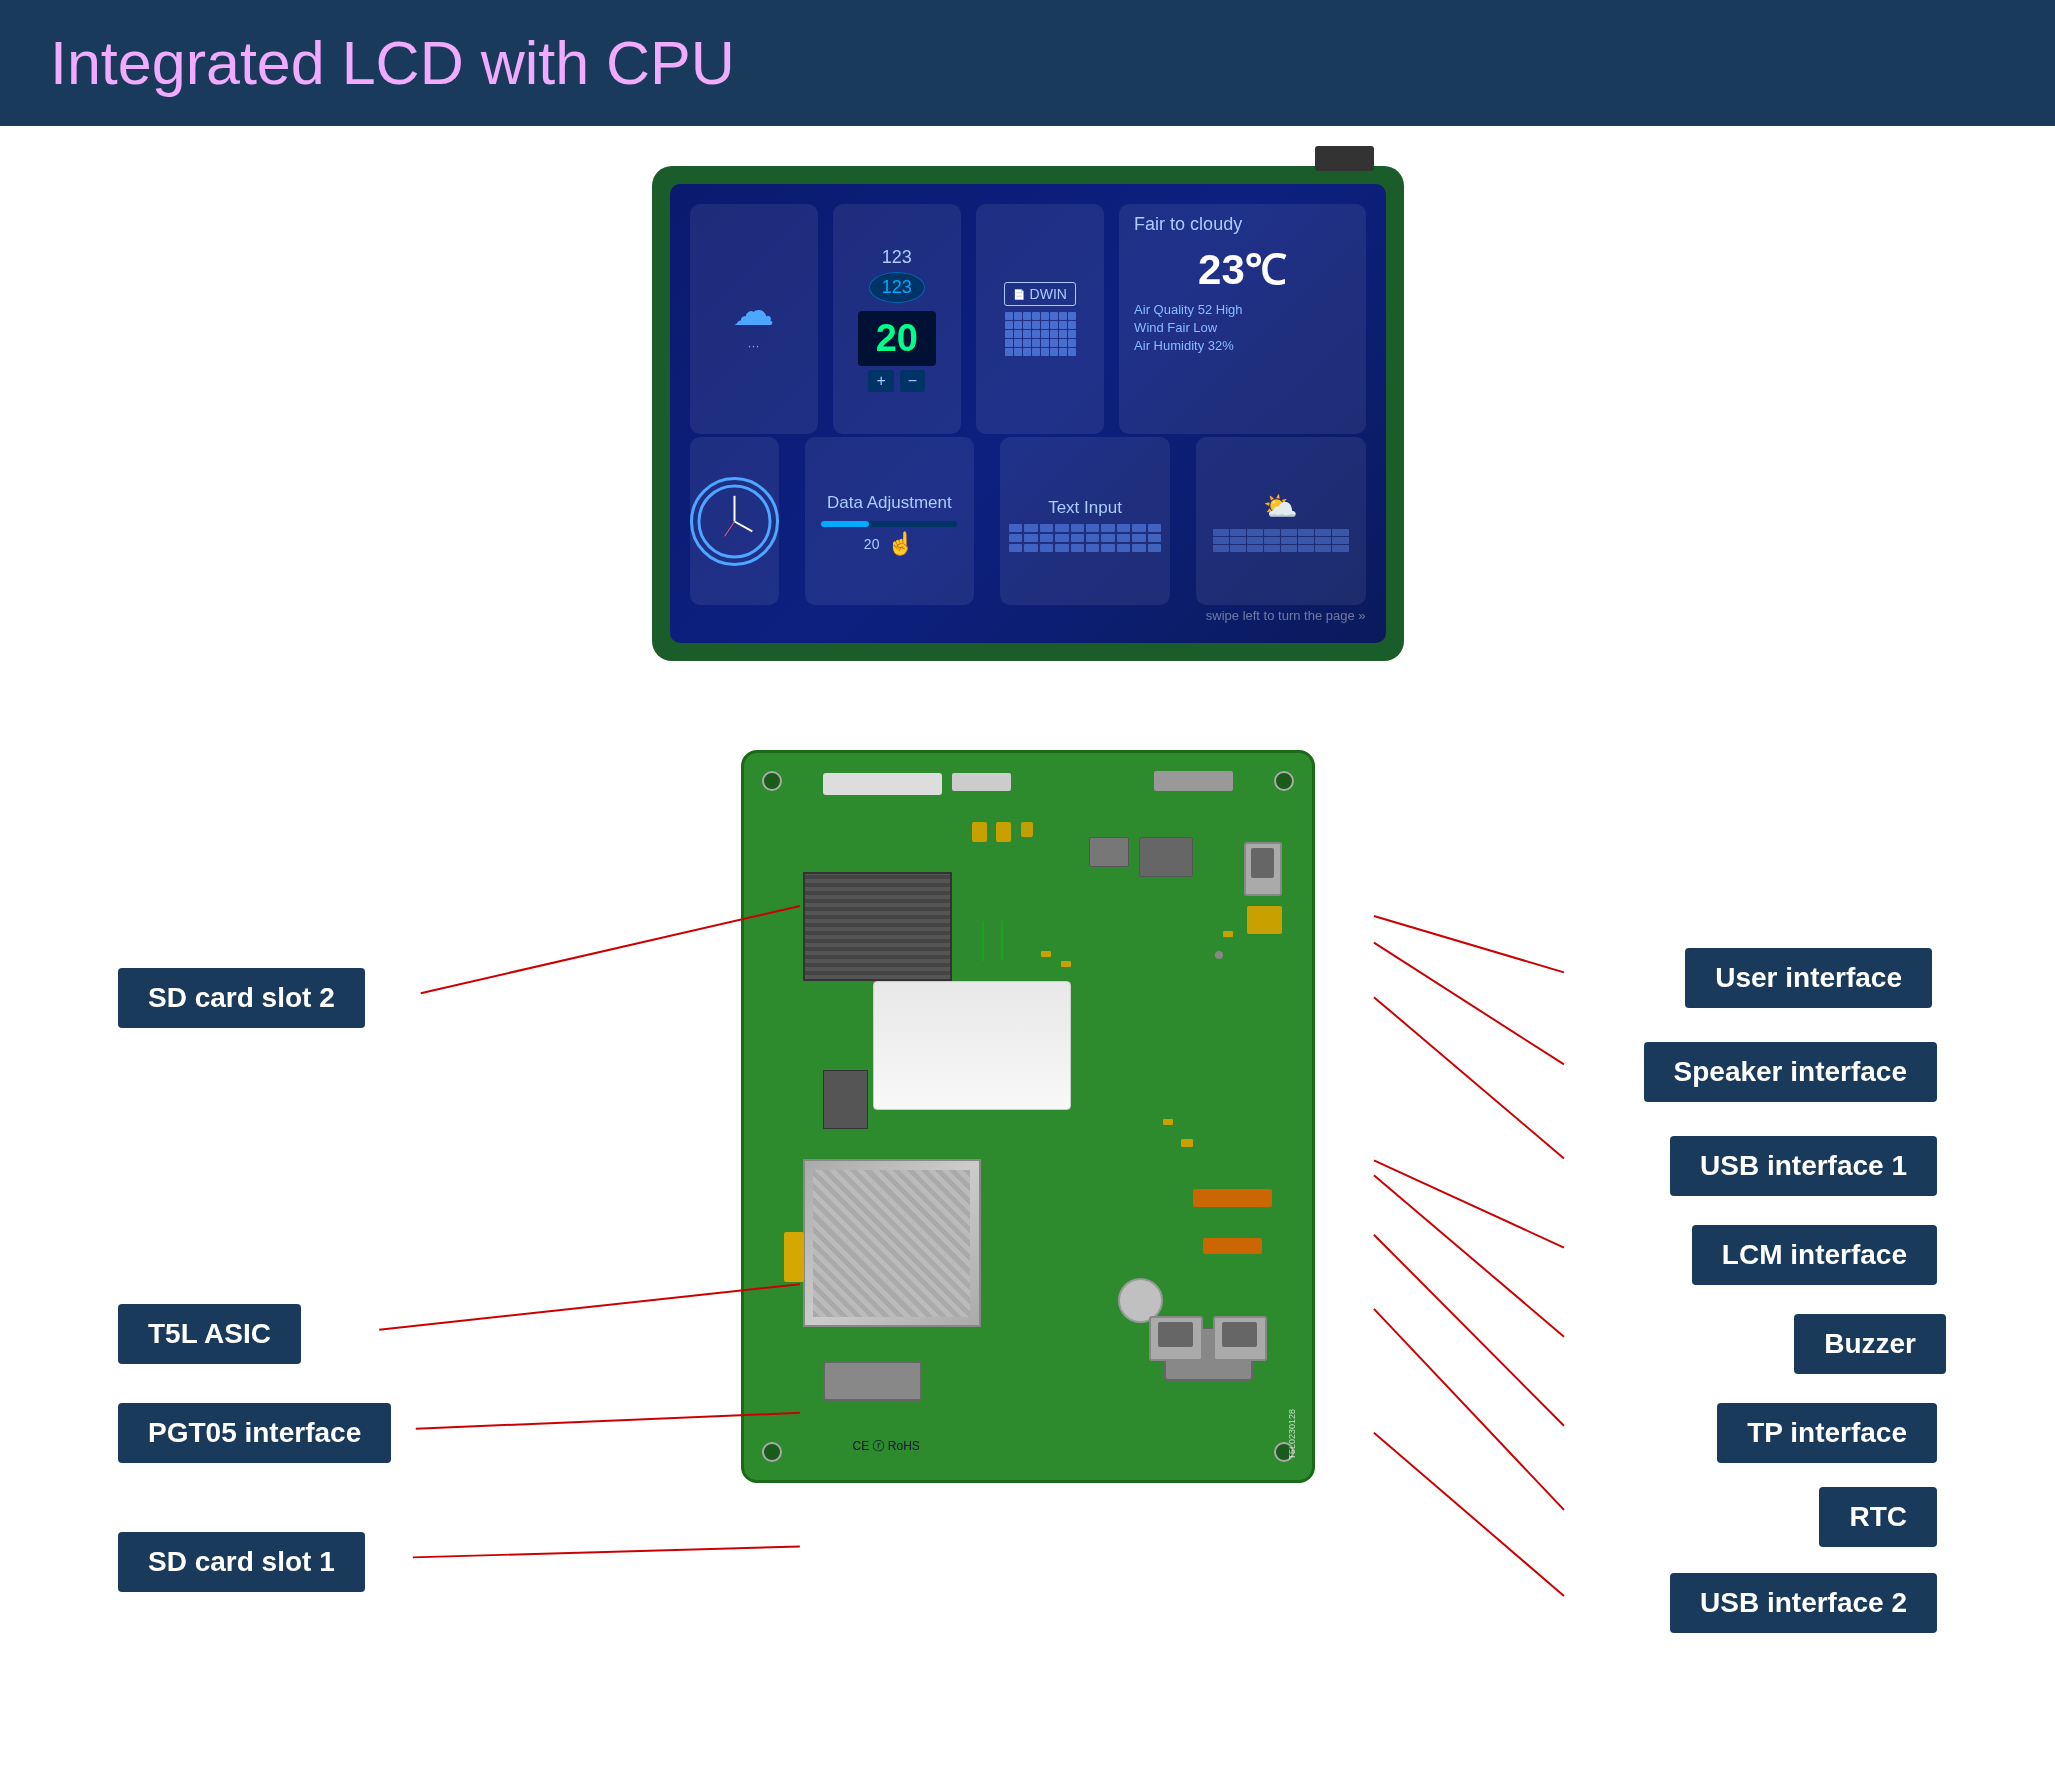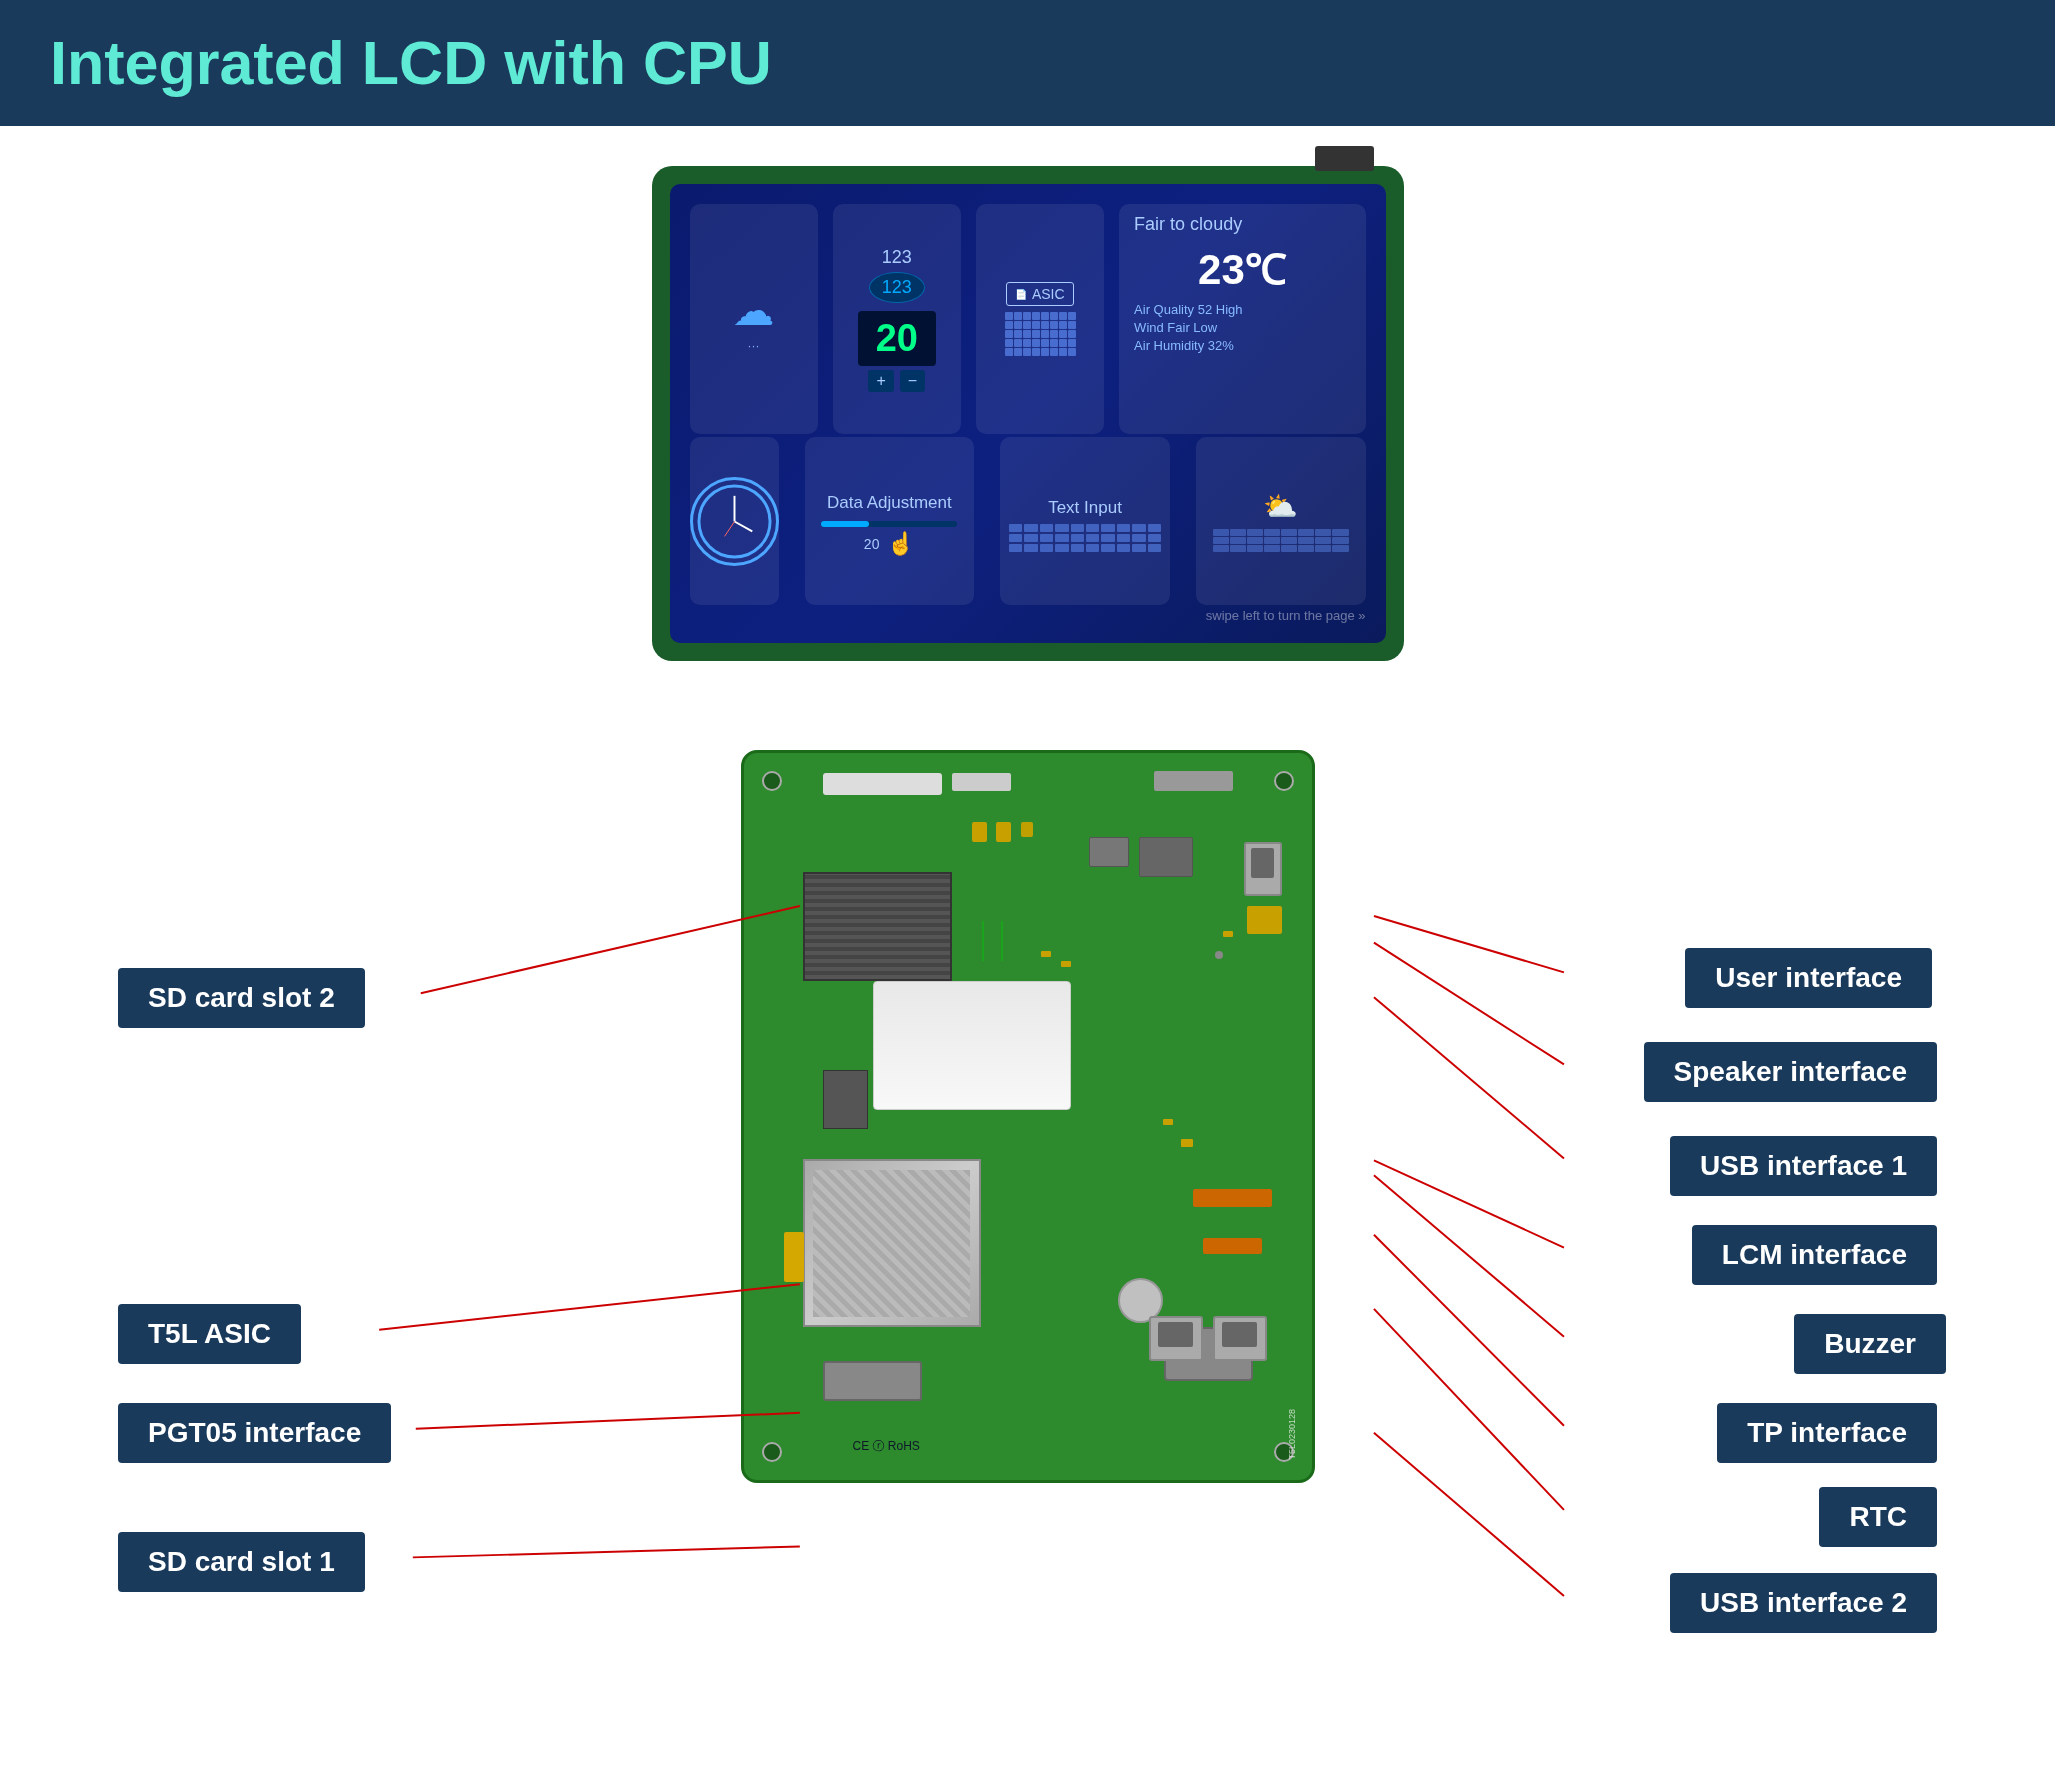--- a/index.html
+++ b/index.html
@@ -9,23 +9,23 @@
       width: 2055px;
       min-height: 1792px;
     }
 
     .header {
       background: #1a3a5c;
       padding: 28px 50px;
       margin-bottom: 40px;
     }
     .header h1 {
-      color: #5eead4;
+      color: #f0abfc;
       font-size: 61px;
-      font-weight: bold;
+      font-weight: normal;
     }
 
     .content {
       display: flex;
       flex-direction: column;
       align-items: center;
       padding: 0 59px;
     }
 
     
@@ -263,21 +263,21 @@
           </div>
           <div style="display:flex; gap:6px; margin-top:4px;">
             <span style="color:#aaccff; font-size:16px; background:#003366; padding:2px 8px; border-radius:3px;">+</span>
             <span style="color:#aaccff; font-size:16px; background:#003366; padding:2px 8px; border-radius:3px;">−</span>
           </div>
         </div>
         <div class="lcd-widget">
           <div style="border:1px solid #aaccff; padding:3px 8px; border-radius:3px; margin-bottom:6px;">
             <span style="color:#aaccff; font-size:14px; display:flex; align-items:center; gap:4px;">
               <span style="font-size:10px;">📄</span>
-              <span style="font-size:14px; color:#aaccff;">ASIC</span>
+              <span style="font-size:14px; color:#aaccff;">DWIN</span>
             </span>
           </div>
           <div style="display:grid; grid-template-columns: repeat(8,1fr); gap:1px;">
 
             <div style="width:8px;height:8px;background:rgba(100,150,255,0.6);border-radius:1px;"></div>
               <div style="width:8px;height:8px;background:rgba(100,150,255,0.6);border-radius:1px;"></div>
               <div style="width:8px;height:8px;background:rgba(100,150,255,0.6);border-radius:1px;"></div>
               <div style="width:8px;height:8px;background:rgba(100,150,255,0.6);border-radius:1px;"></div>
               <div style="width:8px;height:8px;background:rgba(100,150,255,0.6);border-radius:1px;"></div>
               <div style="width:8px;height:8px;background:rgba(100,150,255,0.6);border-radius:1px;"></div>

